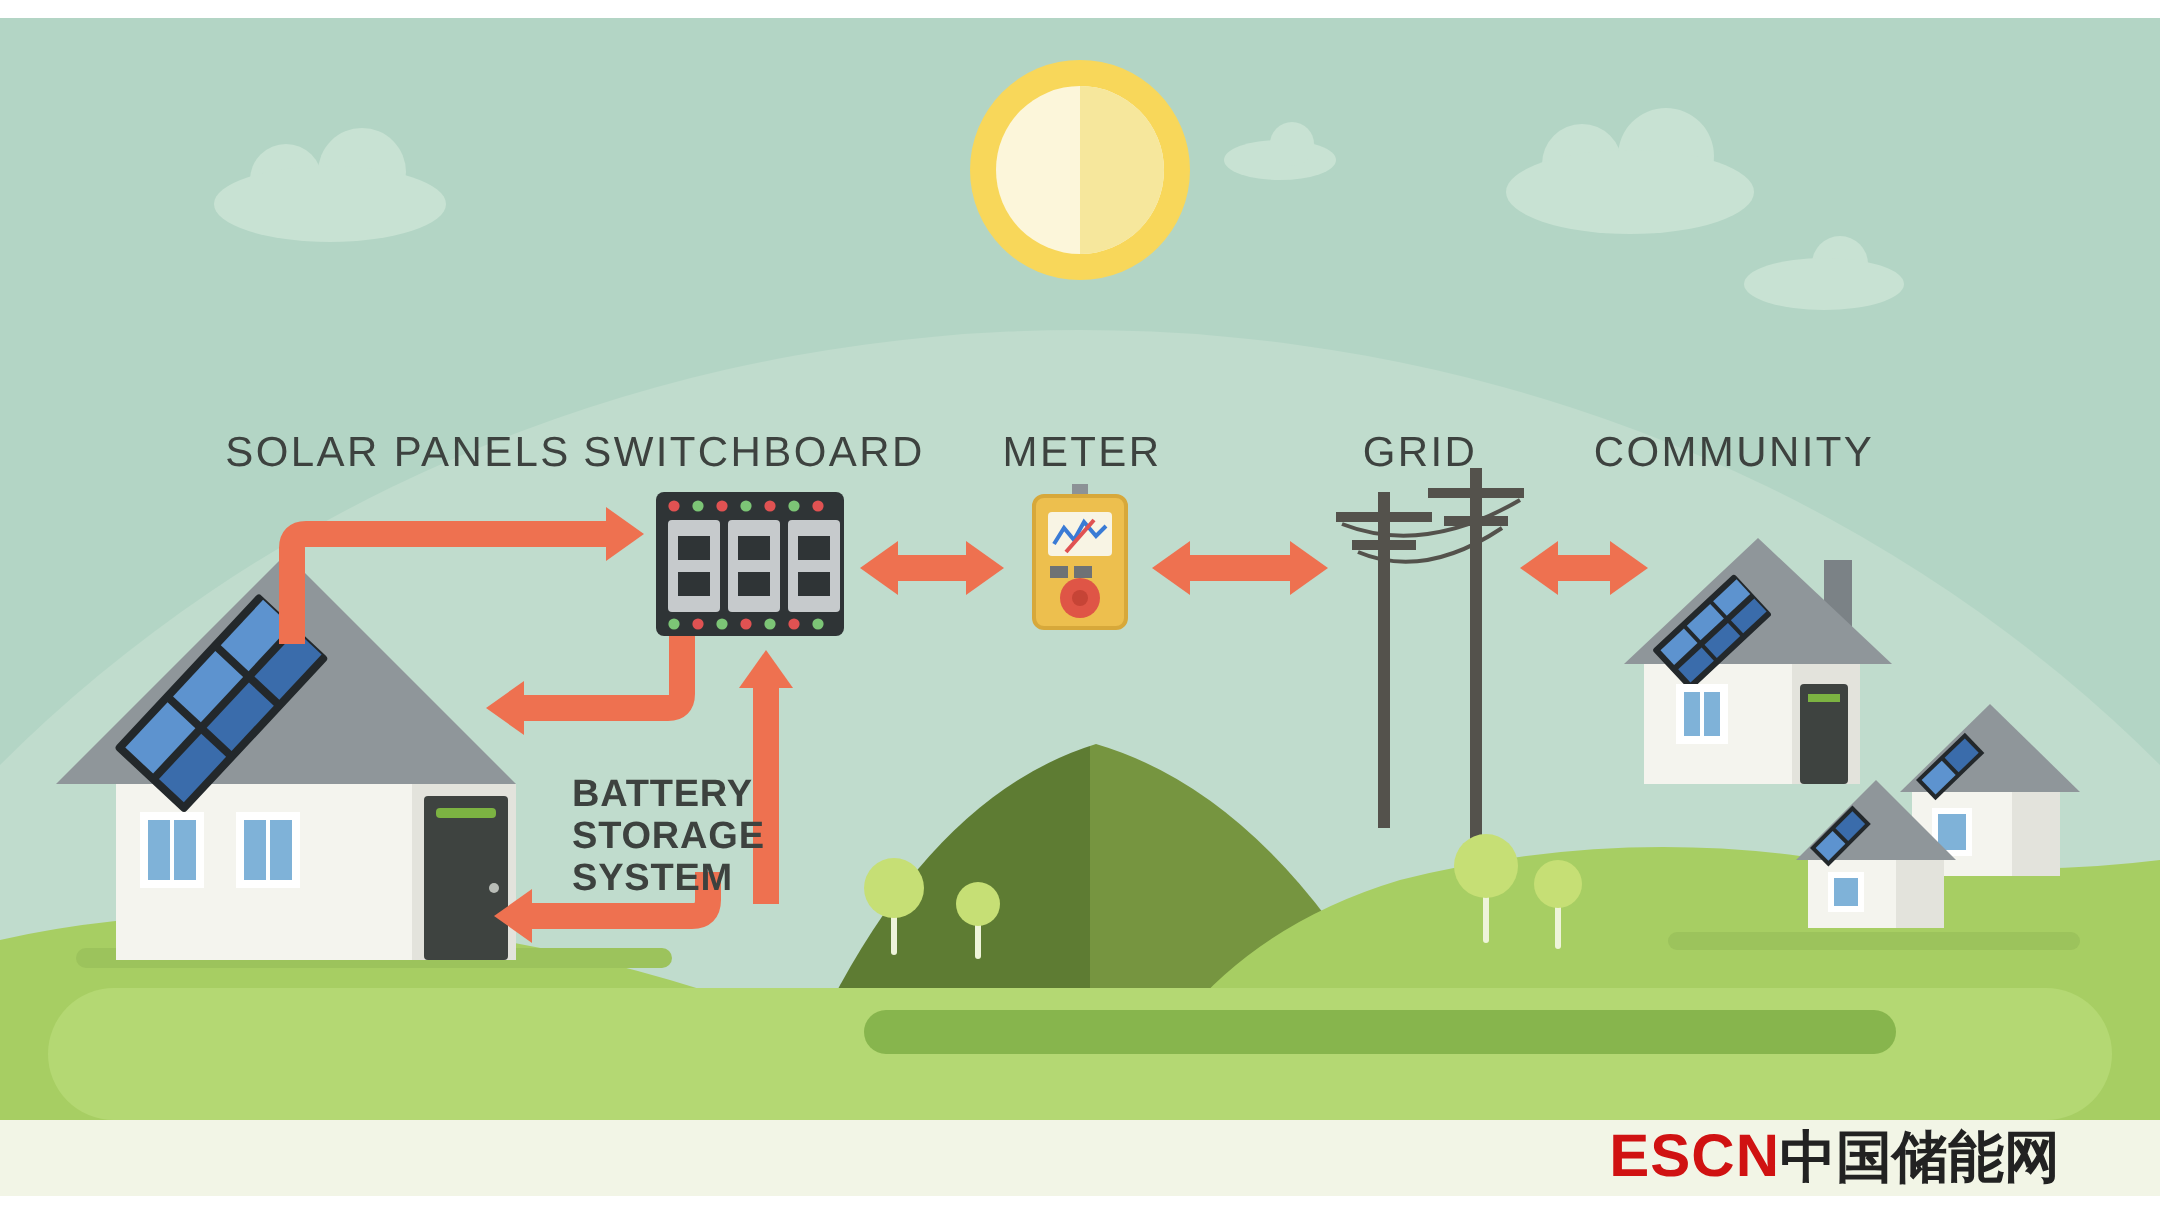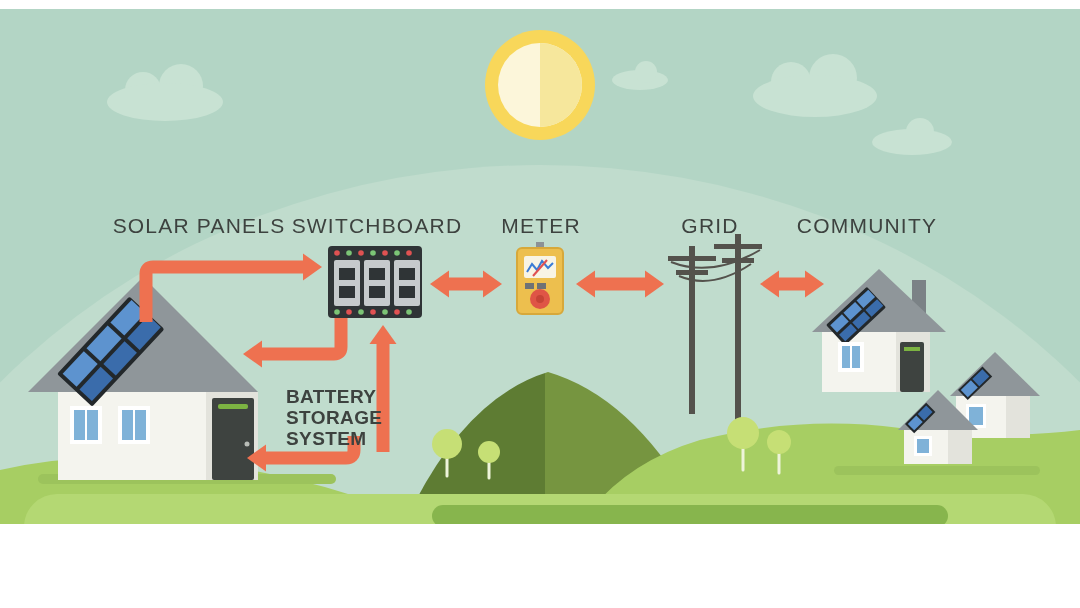--- a/index.html
+++ b/index.html
@@ -1,16 +1,16 @@
 <!DOCTYPE html>
 <html style="--sky: #b3d5c5; --sky_arc: #c0dccd; --cloud: #c8e2d3; --sun_outer: #f8d75a; --sun_mid: #fcf6da; --sun_half: #f6e79c; --hill_light: #a7ce63; --hill_dark_left: #5e7c33; --hill_dark_right: #769540; --ground: #b4d873; --ground_dark: #87b54d; --ground_shadow: #9cc35c; --arrow: #ee7150; --label_text: #3d423f; --brand_red: #d01212; --brand_dark: #222222;"><head>
 <meta charset="utf-8">
 <style>
   html,body{margin:0;padding:0;background:#ffffff;}
-  .stage{position:relative;width:1080px;height:524px;overflow:hidden;background:#5eead4;font-family:"Liberation Sans",sans-serif;}
+  .stage{position:relative;width:1080px;height:608px;overflow:hidden;background:#5eead4;font-family:"Liberation Sans",sans-serif;}
   .stage svg{position:absolute;left:0;top:0;display:block;}
   text{font-family:"Liberation Sans","DejaVu Sans",sans-serif;}
   .c-sky{fill:var(--sky,#b3d5c5);}
   .c-arc{fill:var(--sky_arc,#c0dccd);}
   .c-cloud{fill:var(--cloud,#c8e2d3);}
   .c-sun-outer{fill:var(--sun_outer,#f8d75a);}
   .c-sun-mid{fill:var(--sun_mid,#fcf6da);}
   .c-sun-half{fill:var(--sun_half,#f6e79c);}
   .c-hill-light{fill:var(--hill_light,#a7ce63);}
   .c-ground{fill:var(--ground,#b4d873);}
@@ -256,13 +256,17 @@
   <g>
     <text class="battery-label" x="286" y="403">BATTERY</text>
     <text class="battery-label" x="286" y="424">STORAGE</text>
     <text class="battery-label" x="286" y="445">SYSTEM</text>
   </g>
 
   <rect x="0" y="0" width="1080" height="9" fill="#ffffff"></rect>
   <rect x="0" y="598" width="1080" height="10" fill="#ffffff"></rect>
 </svg>
 
+<div class="watermark">
+  <span class="brand">ESCN</span>
+      <span class="site">中国储能网</span>
 </div>
+</div>
 
 </body></html>

